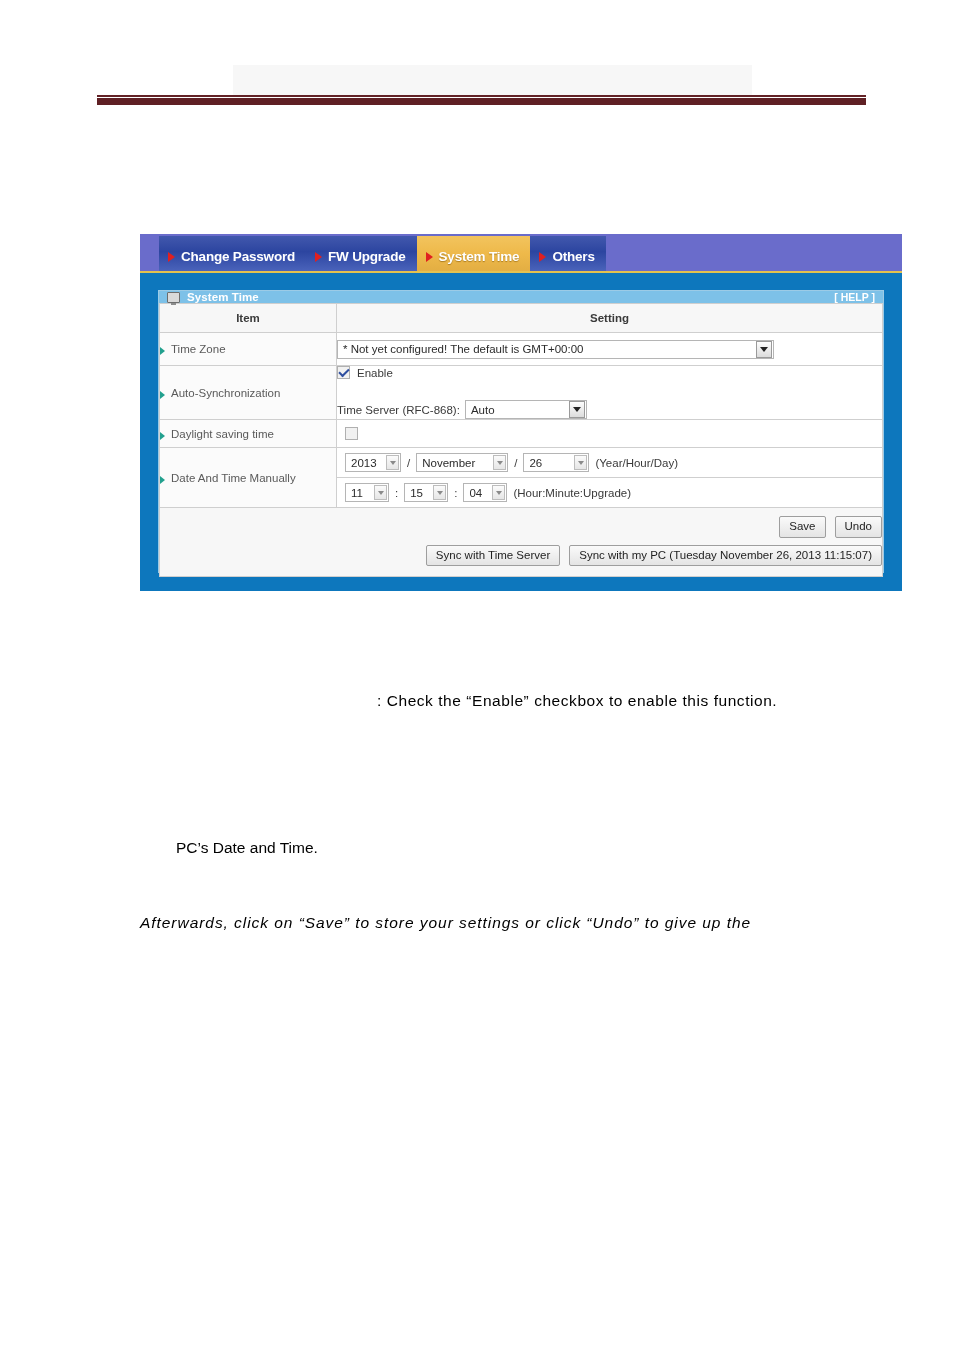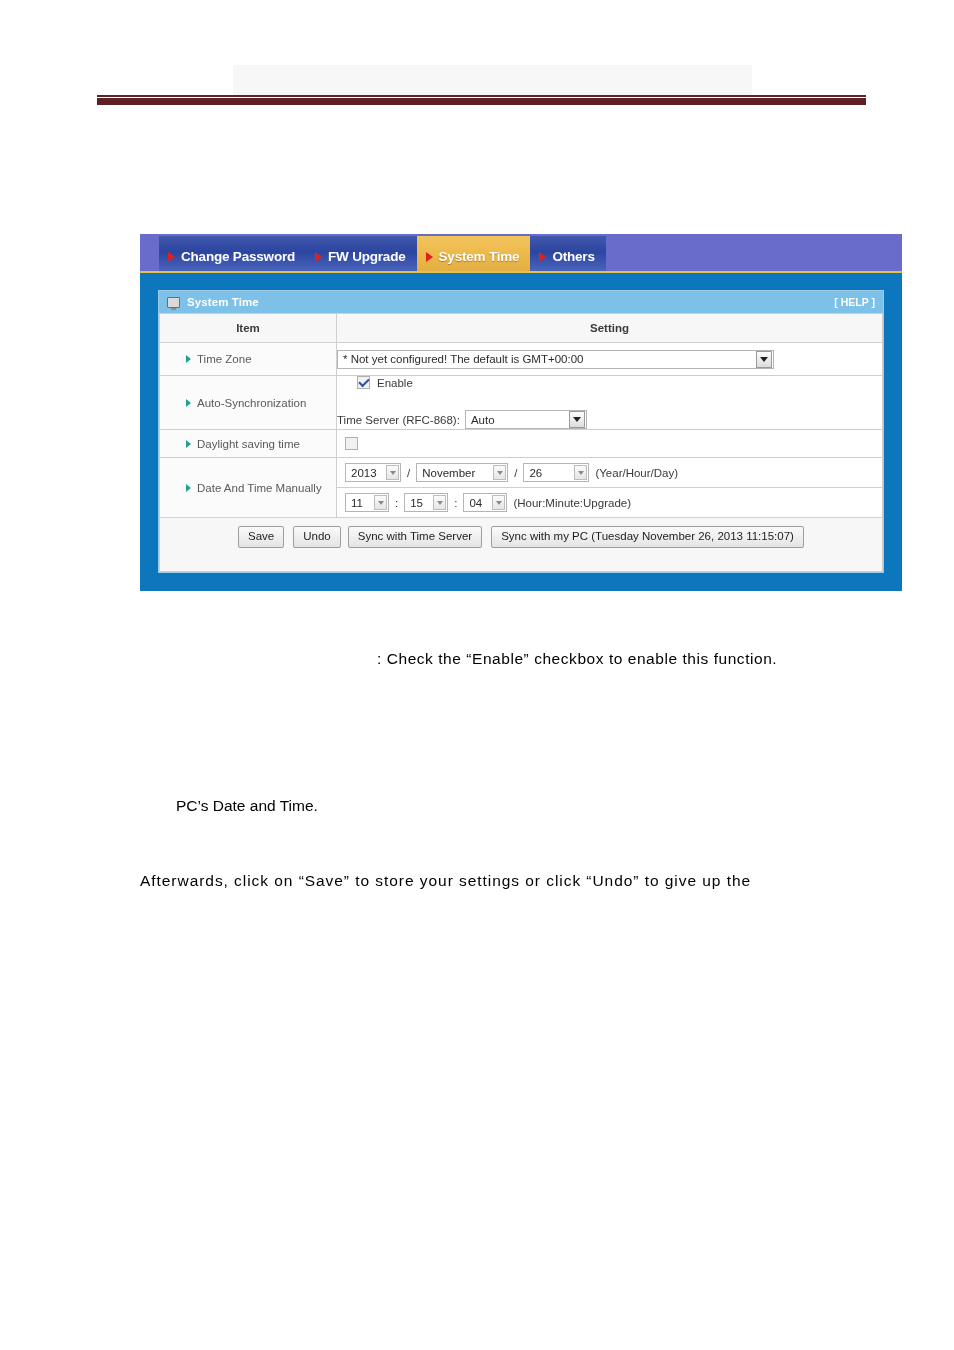--- a/index.html
+++ b/index.html
@@ -157,21 +157,21 @@
     height: 28px;
     margin-top: 21px;
   }
   .item-cell {
     background: #fbfbfb;
     padding-left: 10px;
     font-size: 11.5px;
     color: #5a5a5a;
     vertical-align: middle;
   }
-  .item-inner { display: flex; align-items: center; padding-left: 26px; }
+  .item-inner { display: flex; align-items: flex-end; }
   .item-arrow {
     width: 0; height: 0;
     border-left: 5px solid #22a08e;
     border-top: 4px solid transparent;
     border-bottom: 4px solid transparent;
     margin-right: 6px;
     flex: none;
   }
   .set-cell {
     background: #ffffff;
@@ -241,38 +241,38 @@
     vertical-align: middle;
     box-sizing: border-box;
   }
   .cbx.checked:after {
     content: "";
     width: 8px; height: 4px;
     border-left: 2px solid #2f4fa0;
     border-bottom: 2px solid #2f4fa0;
     transform: rotate(-45deg) translate(1px,-1px);
   }
-  .enable-row { display:flex; align-items:center; gap:7px;margin-left:20px; }
+  .enable-row { display:flex; align-items:center; gap:7px; }
   .enable-row .txt { font-size: 11.5px; color:#3a3a3a; }
   .ts-row { display:flex; align-items:center; gap:5px; margin-top: 21px; }
   .dt-row { display:flex; align-items:center; gap:6px; }
   .sep { font-size: 11.5px; color:#3a3a3a; }
 
   
   .btnzone {
     background: #f7f7f7;
     border: 1px solid #cfcfcf;
     border-top: none;
     flex: 1;
     display: flex;
-    flex-direction: row;
-    align-items: flex-start;
+    flex-direction: column;
+    align-items: flex-end;
     justify-content: center;
     gap: 7px;
-    padding: 8px 0 4px 0;
+    padding: 8px 0 10px 0;
     box-sizing: border-box;
   }
   .btnrow { display:flex; gap: 9px; align-items:center; }
   .btn {
     background: linear-gradient(to bottom,#fafafa,#e4e4e4);
     border: 1px solid #9e9e9e;
     border-radius: 2px;
     font-size: 11.5px;
     color: #1e1e1e;
     padding: 3px 9px 4px 9px;
@@ -280,24 +280,25 @@
     line-height: 1.1;
   }
 
   
   .para {
     position: absolute;
     font-size: 15.5px;
     color: #000000;
     line-height: 1.35;
     white-space: nowrap;
+    margin-top: 42px;
   }
   .p1 { left: 377px; top: 649px; letter-spacing: .55px; }
   .p2 { left: 176px; top: 796px; }
-  .p3 { left: 140px; top: 871px; letter-spacing: .95px; }
+  .p3 { left: 140px; top: 871px; letter-spacing: .95px; font-style: italic; }
 </style>
 </head>
 <body>
 
 <div class="hdr-box"></div>
 <div class="hdr-rule-thin"></div>
 <div class="hdr-rule-thick"></div>
 
 <div class="ui-shot">
 

